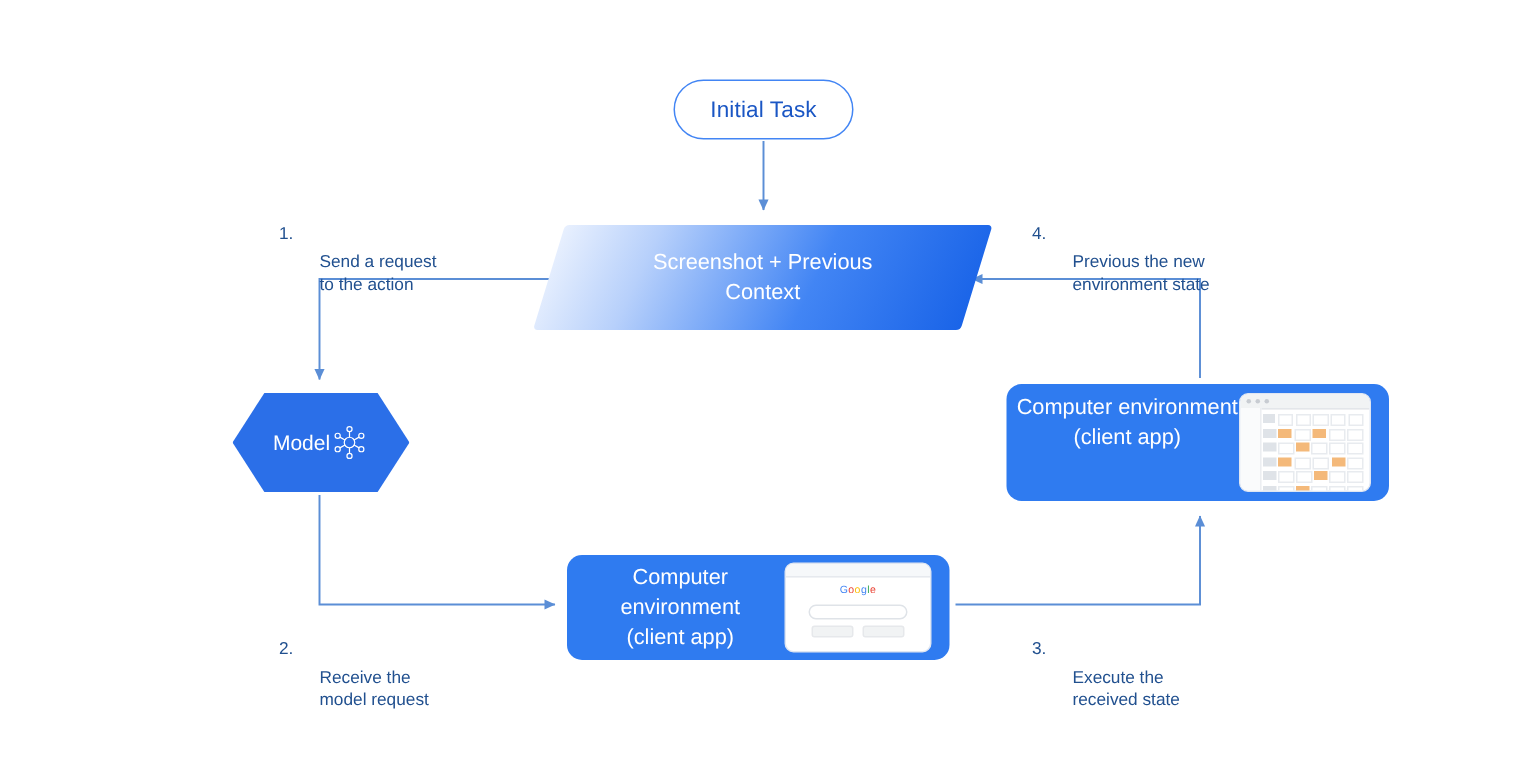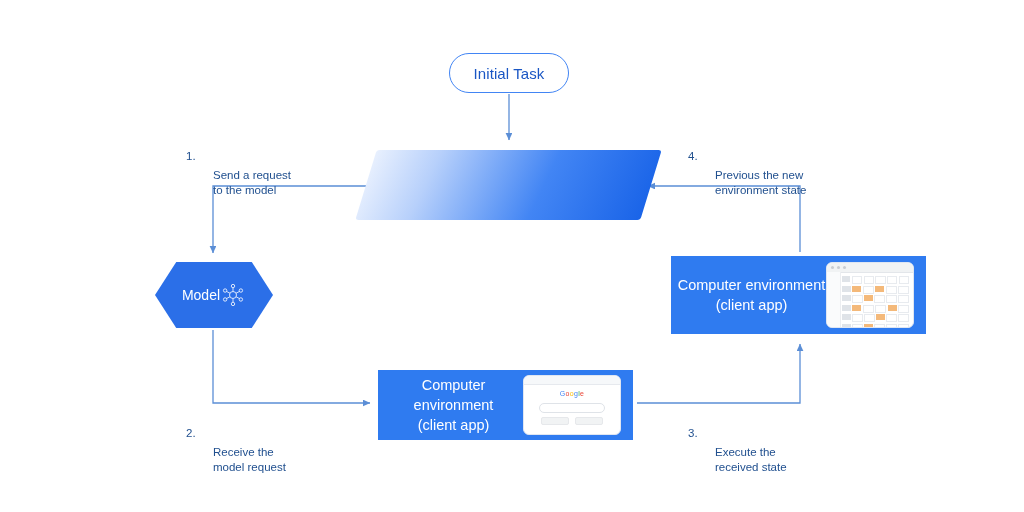--- a/index.html
+++ b/index.html
@@ -82,23 +82,22 @@
   #model-node .label {
     color: #ffffff;
     font-size: 14px;
     margin-right: 0;
   }
   #model-node .gem-icon { width: 26px; height: 26px; }
 
   
   .env-card {
     background: #2f7bf0;
-    border-radius: 0;
+    border-radius: 10px;
     display: flex;
-    align-items: center;
     box-sizing: border-box;
     overflow: hidden;
   }
   .env-card .env-text {
     color: #ffffff;
     font-size: 14.5px;
     line-height: 20px;
     text-align: center;
     flex: 1 1 auto;
     padding-left: 6px;
@@ -194,20 +193,24 @@
 
       <path d="M800,252 L800,186 L648,186"></path>
     </g>
   </svg>
 
   <div class="abs" id="initial-task">
     <span class="label">Initial Task</span>
   </div>
 
   <div class="abs" id="screenshot-node"></div>
+  <div class="abs" id="screenshot-node-text">
+    <span>Screenshot + Previous</span>
+    <span>Context</span>
+  </div>
 
   <div class="abs" id="model-node">
     <span class="label">Model</span>
     <span class="gem-icon">
       <svg viewBox="0 0 32 32" width="26" height="26" fill="none" stroke="#ffffff" stroke-width="1">
         <circle cx="16" cy="16" r="4.3"></circle>
         <circle cx="16" cy="5" r="2.1"></circle>
         <circle cx="16" cy="27" r="2.1"></circle>
         <circle cx="6.3" cy="10.5" r="2.1"></circle>
         <circle cx="25.7" cy="10.5" r="2.1"></circle>
@@ -295,21 +298,21 @@
       <div class="gs-search"></div>
       <div class="gs-btn" style="left:18%;"></div>
       <div class="gs-btn" style="right:18%;"></div>
     </div>
   </div>
 
   <div class="step" id="step1">
     <span class="num">1.</span>
     <span class="txt">
       <span>Send a request</span><br>
-      <span>to the model</span>
+      <span>to the action</span>
     </span>
   </div>
 
   <div class="step" id="step2">
     <span class="num">2.</span>
     <span class="txt">
       <span>Receive the</span><br>
       <span>model request</span>
     </span>
   </div>

